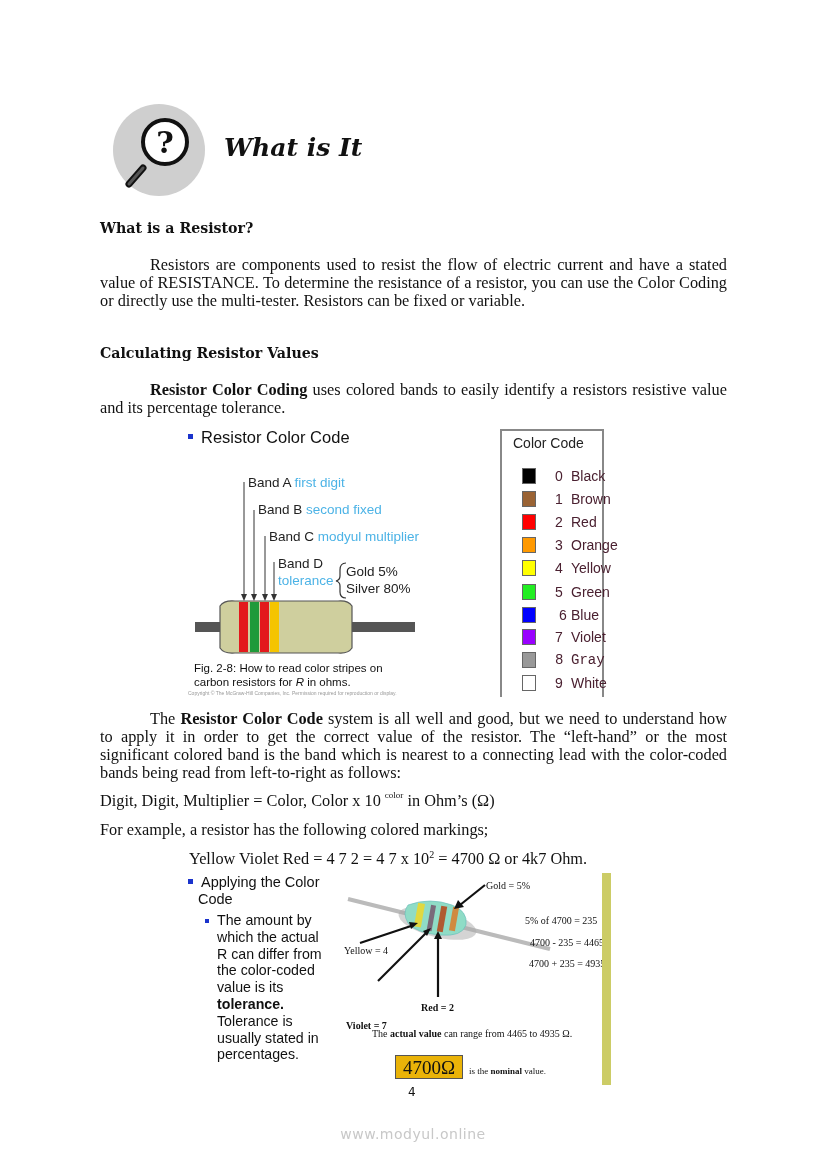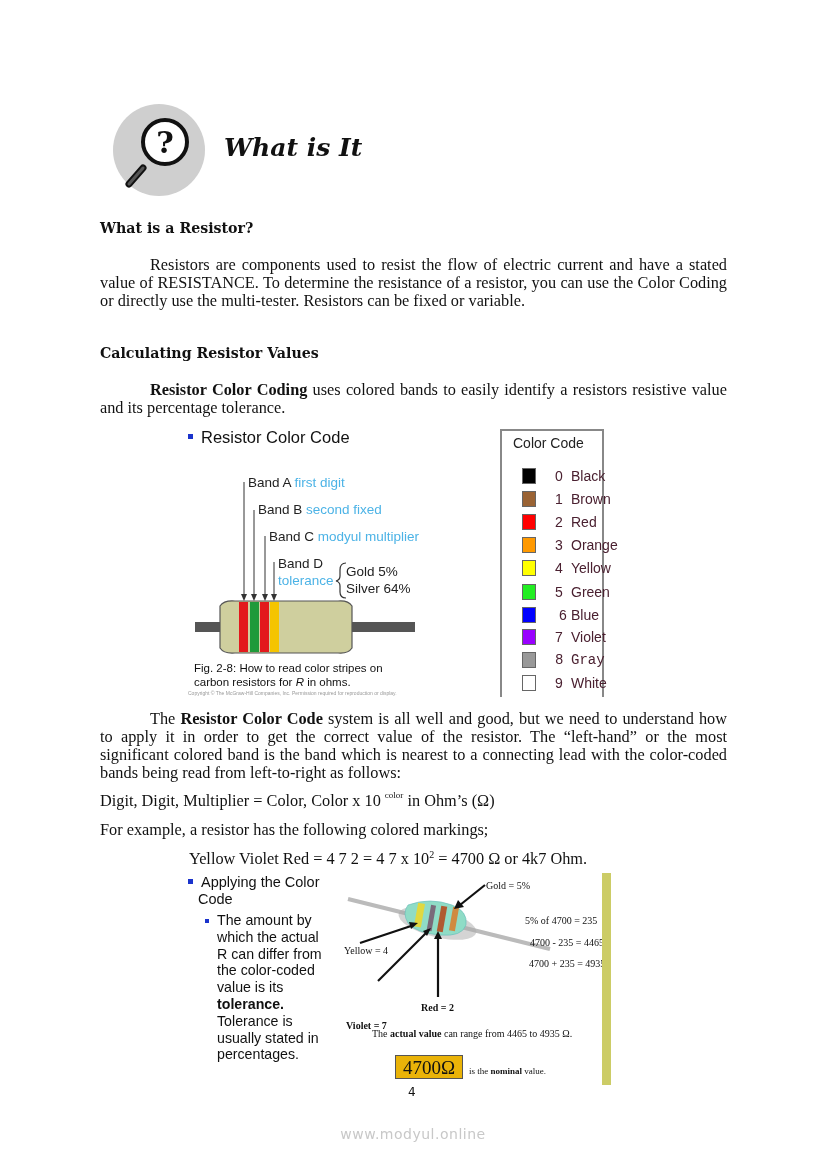--- a/index.html
+++ b/index.html
@@ -91,21 +91,21 @@
     <polygon points="81,124 87,124 84,131"></polygon>
   </g>
 
   <path d="M156 93 Q 150 93 150 100 L 150 106 Q 150 110 146 111 Q 150 112 150 116 L 150 122 Q 150 128 156 128" fill="none" stroke="#333" stroke-width="1.2"></path>
 </svg>
 
 <div class="abs fig-sans band-label" style="left:248px; top:475px;"><span>Band A</span> <span class="blue">first digit</span></div>
 <div class="abs fig-sans band-label" style="left:258px; top:502px;"><span>Band B</span> <span class="blue">second fixed</span></div>
 <div class="abs fig-sans band-label" style="left:269px; top:529px;"><span>Band C</span> <span class="blue">modyul multiplier</span></div>
 <div class="abs fig-sans band-label" style="left:278px; top:555px; line-height:17px;"><span>Band D</span><br><span class="blue">tolerance</span></div>
-<div class="abs fig-sans band-label" style="left:346px; top:563px; line-height:17px;"><span>Gold 5%</span><br><span>Silver 64%</span></div>
+<div class="abs fig-sans band-label" style="left:346px; top:563px; line-height:17px;"><span>Gold 5%</span><br><span>Silver 80%</span></div>
 
 <div class="abs fig-sans caption"><span>Fig.  2-8: How to read color stripes on</span><br><span>carbon resistors for </span><i>R</i><span> in ohms.</span></div>
 <div class="abs fig-sans caption-copy">Copyright © The McGraw-Hill Companies, Inc. Permission required for reproduction or display.</div>
 
 <div class="abs cc-box"></div>
 <div class="abs fig-sans cc-title">Color Code</div>
 <div id="cc-rows">
     <div class="abs cc-row fig-sans" style="top: 467px;">
       <div class="cc-swatch" style="background: rgb(0, 0, 0);"></div>
       <div class="cc-text"><span class="num">0</span><span>Black</span></div>

